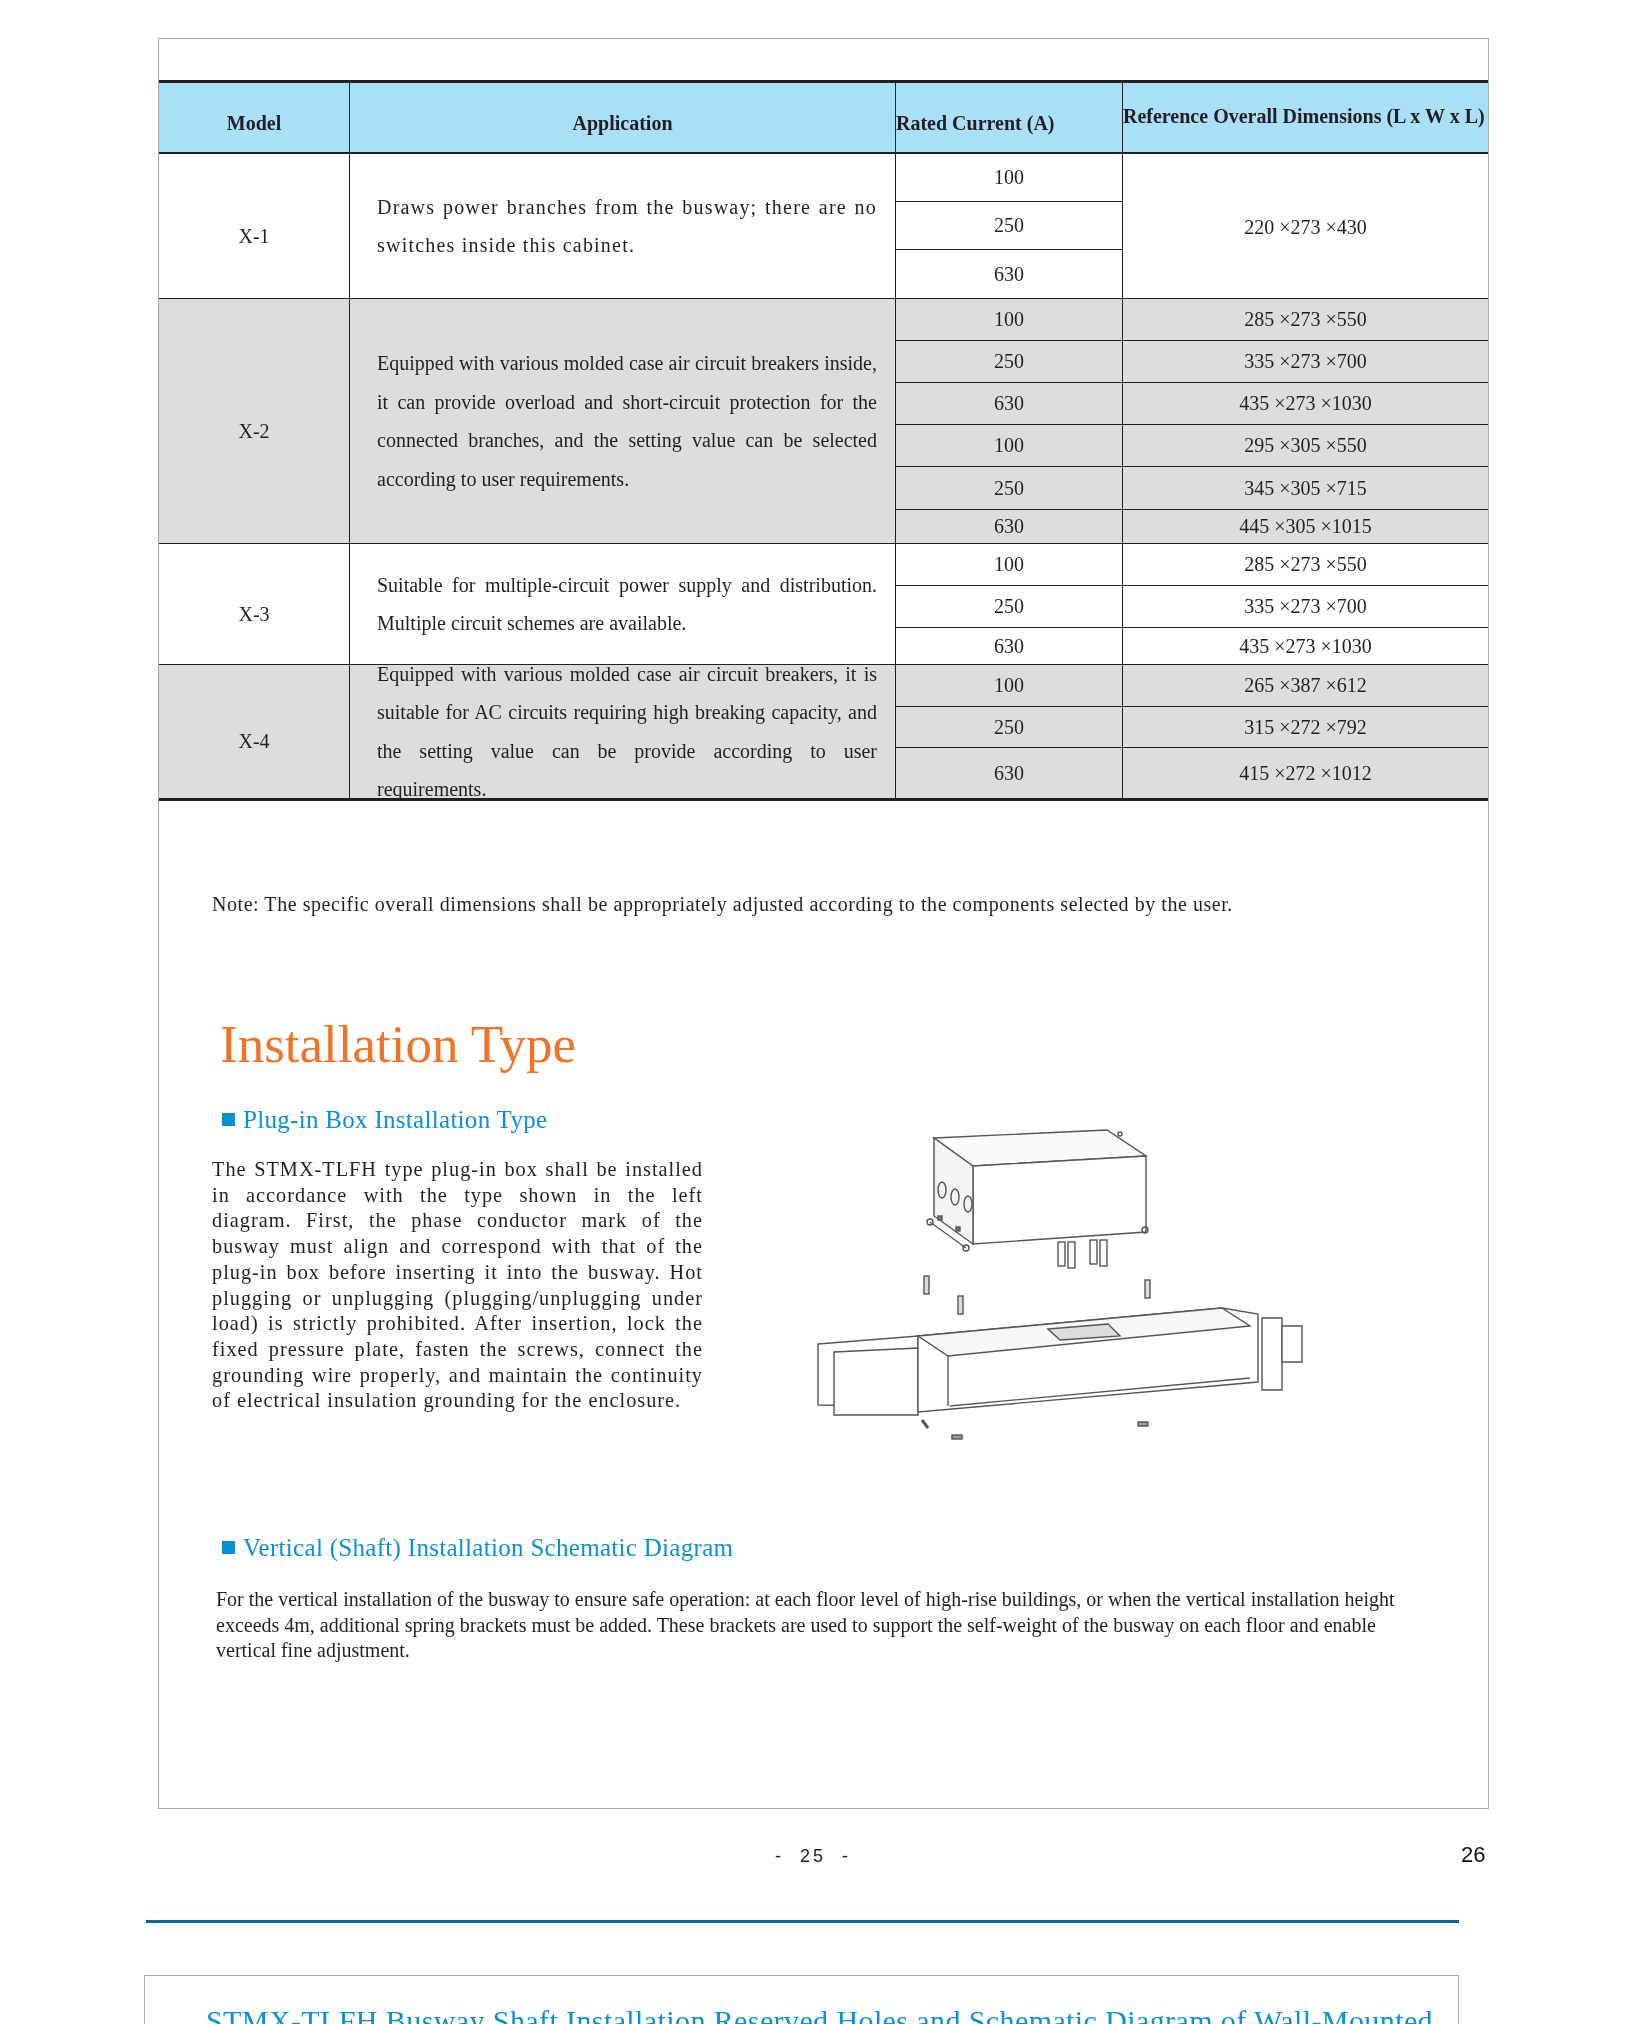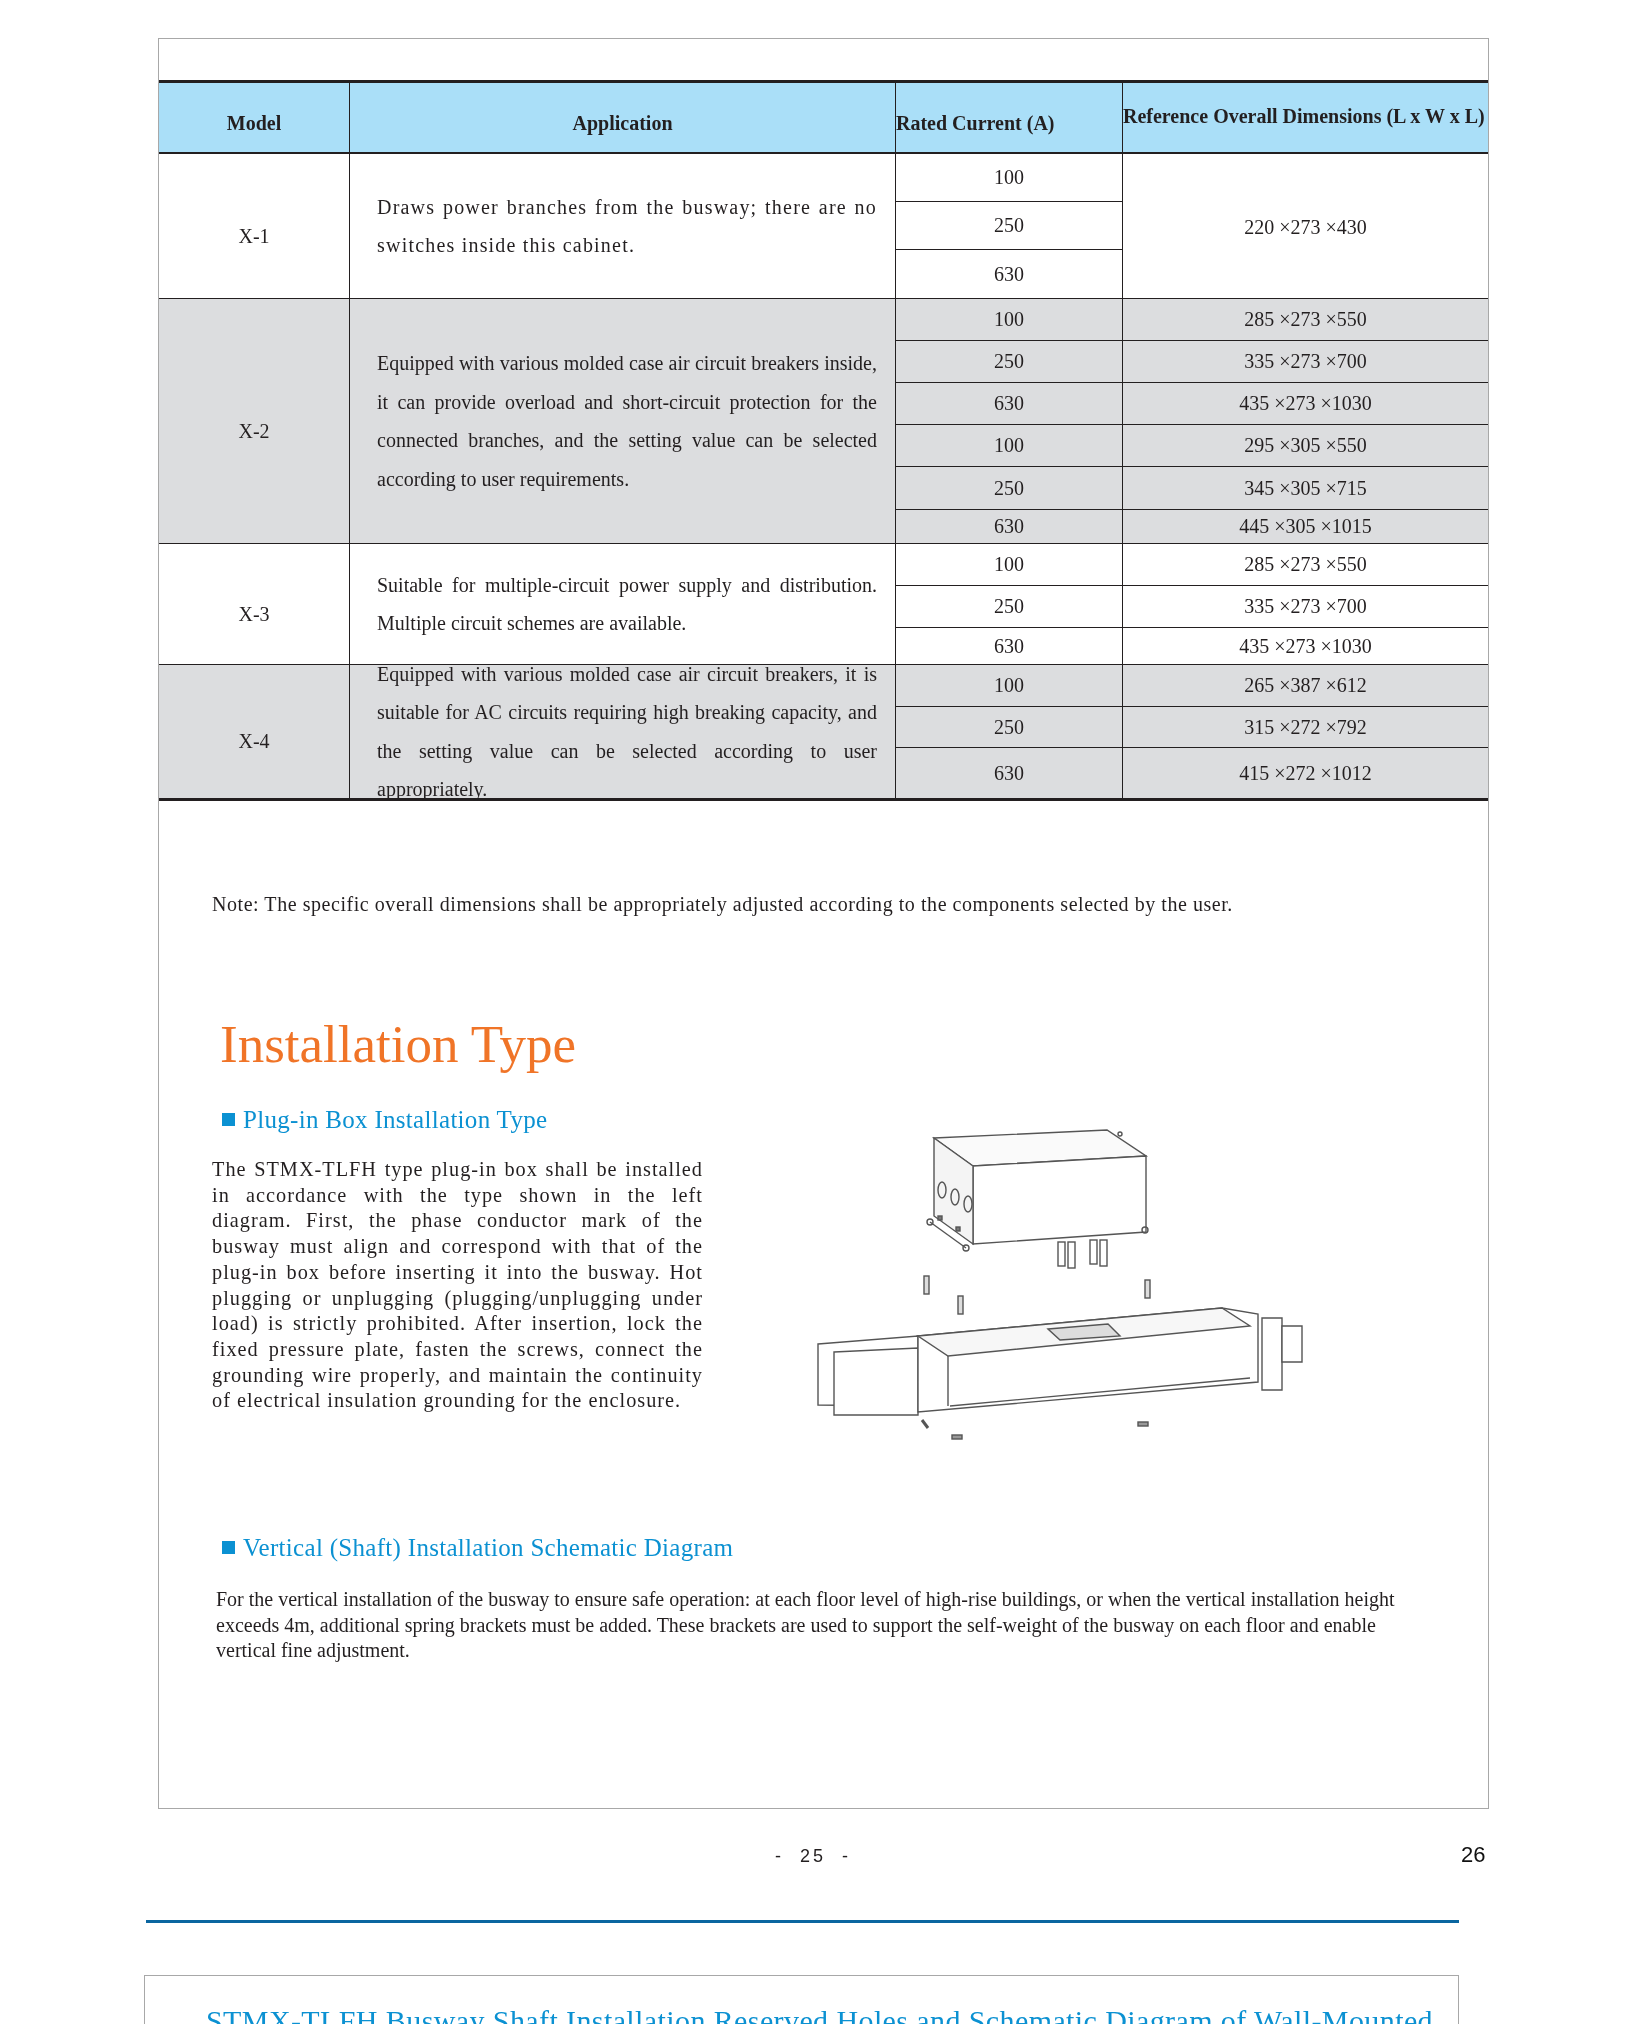--- a/index.html
+++ b/index.html
@@ -131,21 +131,21 @@
       <div class="g-row" style="top:84px;height:36px;">
         <div class="cur">630</div>
         <div class="dim">435 ×273 ×1030</div>
       </div>
     </div>
   </div>
 
   <div class="group shaded last" style="top:585px;height:136px;">
     <div class="g-model">X-4</div>
     <div class="g-app">
-      <p>Equipped with various molded case air circuit breakers, it is suitable for AC circuits requiring high breaking capacity, and the setting value can be selected according to user appropriately.</p>
+      <p>Equipped with various molded case air circuit breakers, it is suitable for AC circuits requiring high breaking capacity, and the setting value can be provide according to user requirements.</p>
     </div>
     <div class="g-rows">
       <div class="g-row bl" style="top:0;height:42px;">
         <div class="cur">100</div>
         <div class="dim">265 ×387 ×612</div>
       </div>
       <div class="g-row bl" style="top:42px;height:41px;">
         <div class="cur">250</div>
         <div class="dim">315 ×272 ×792</div>
       </div>

